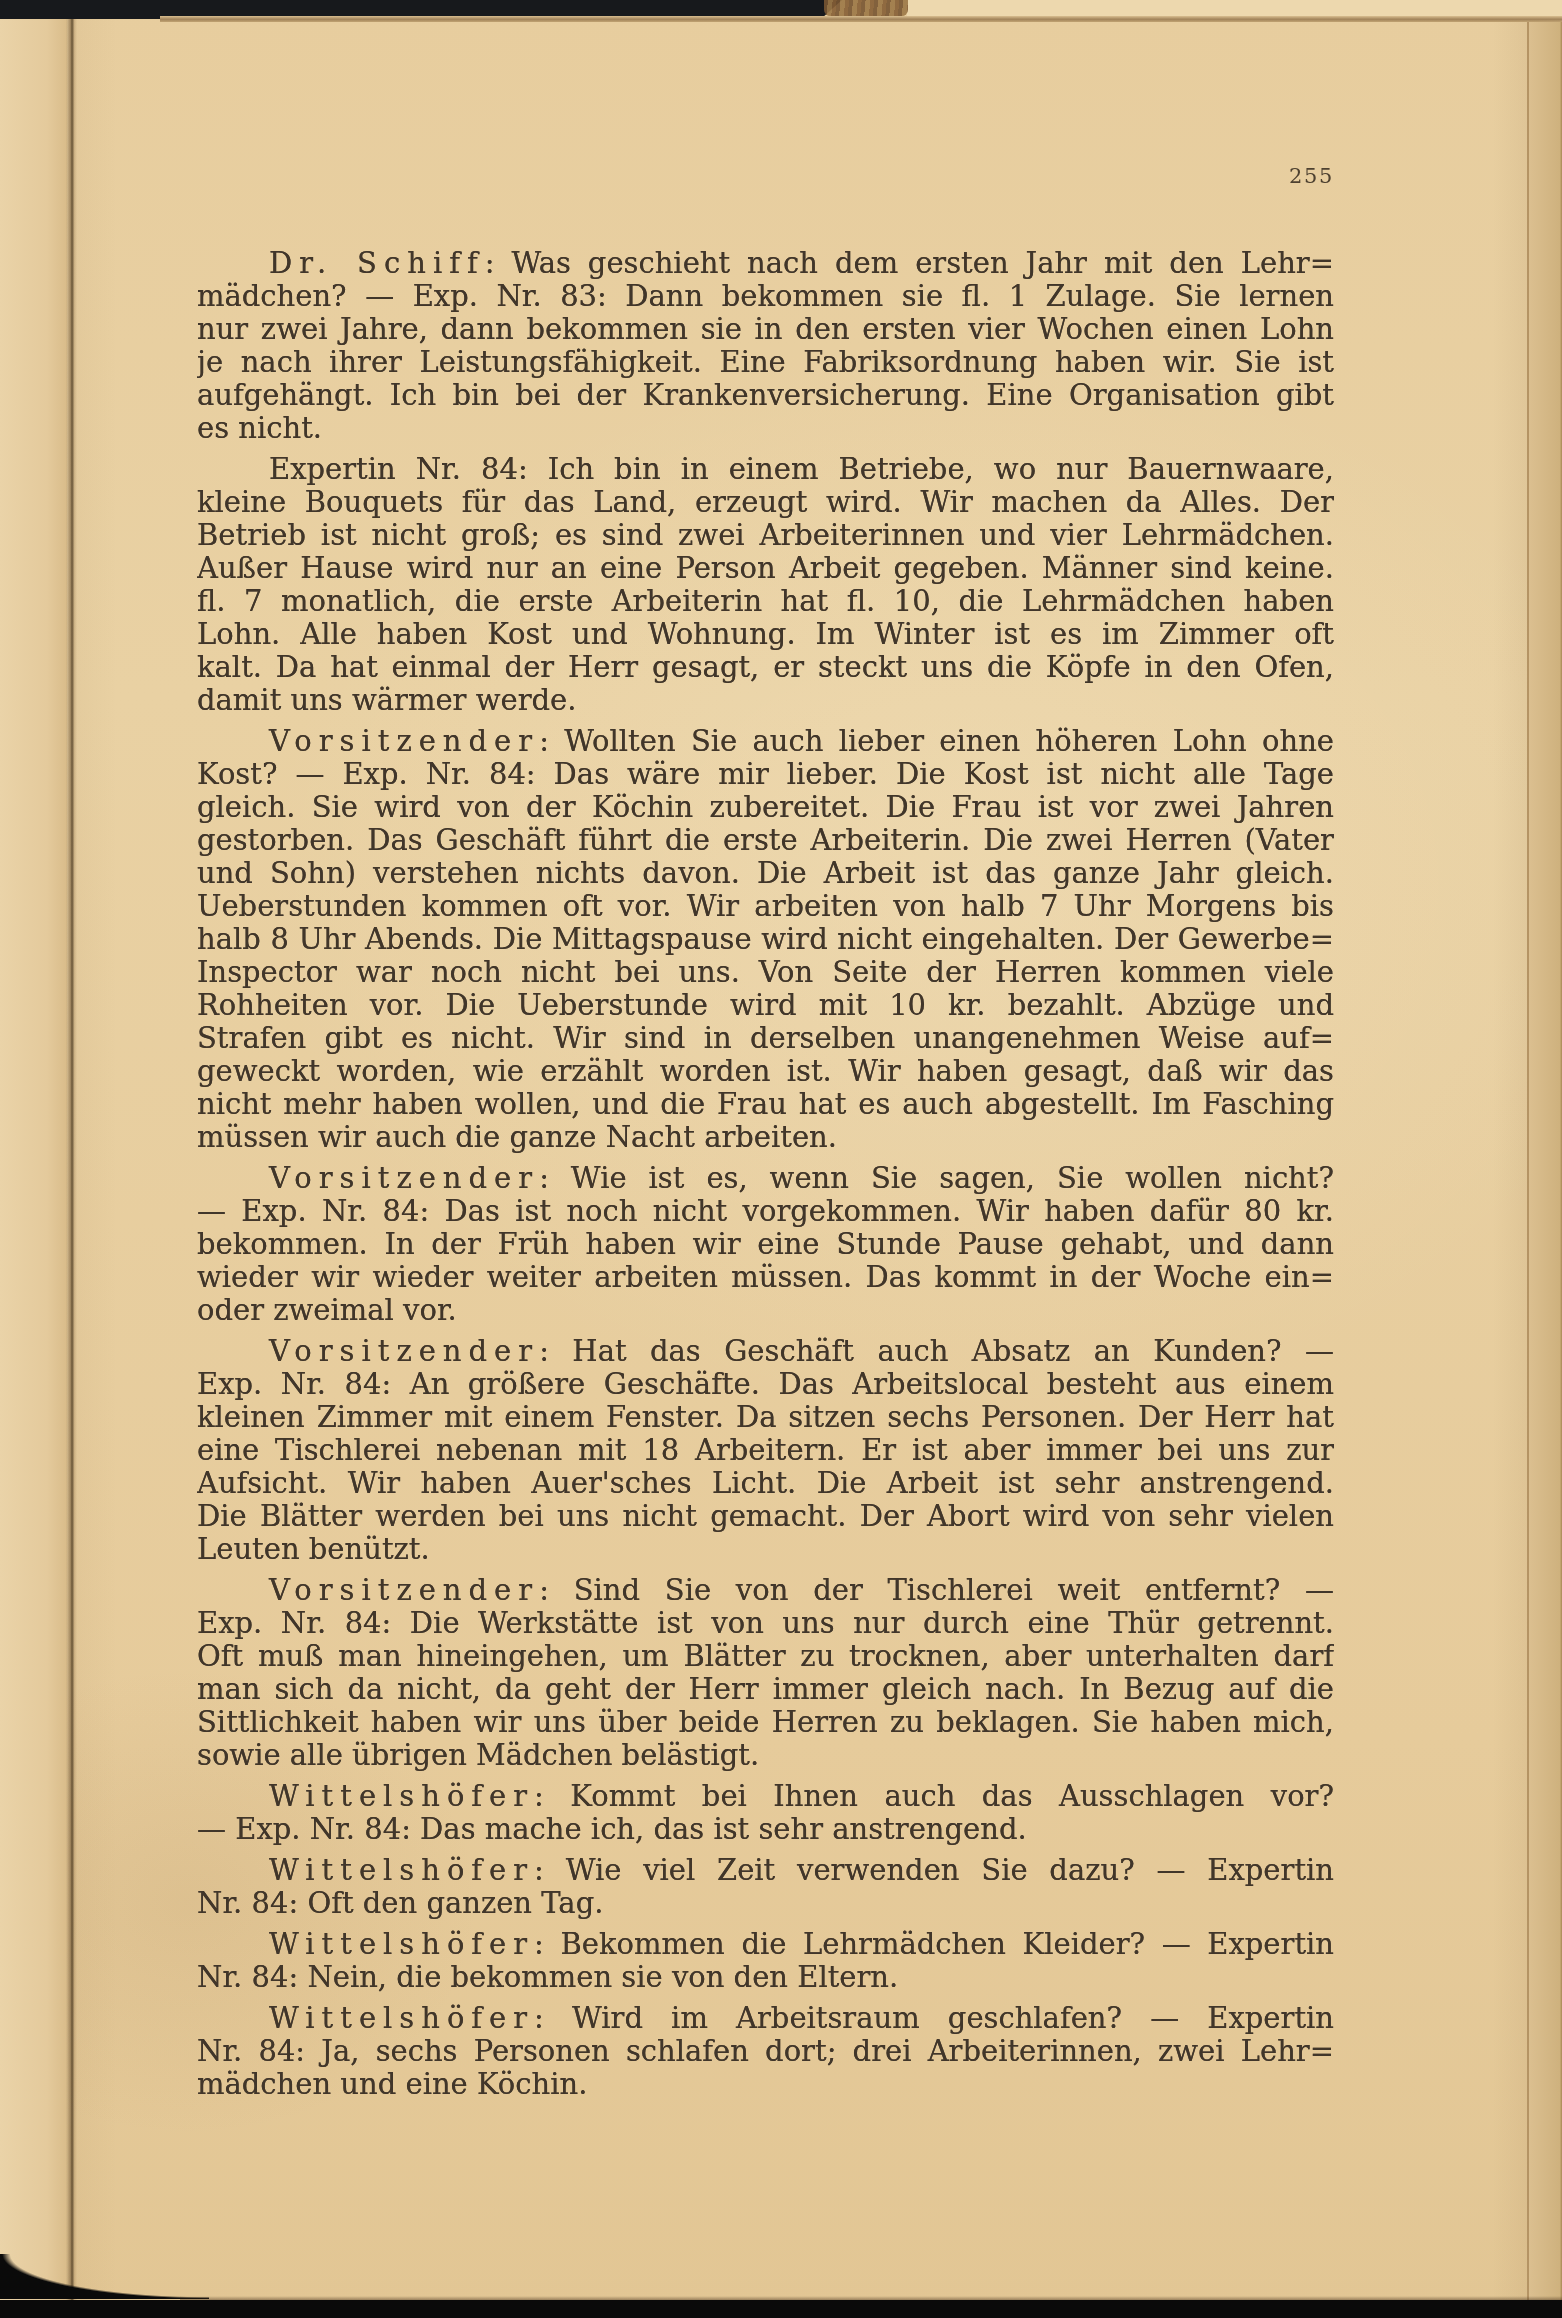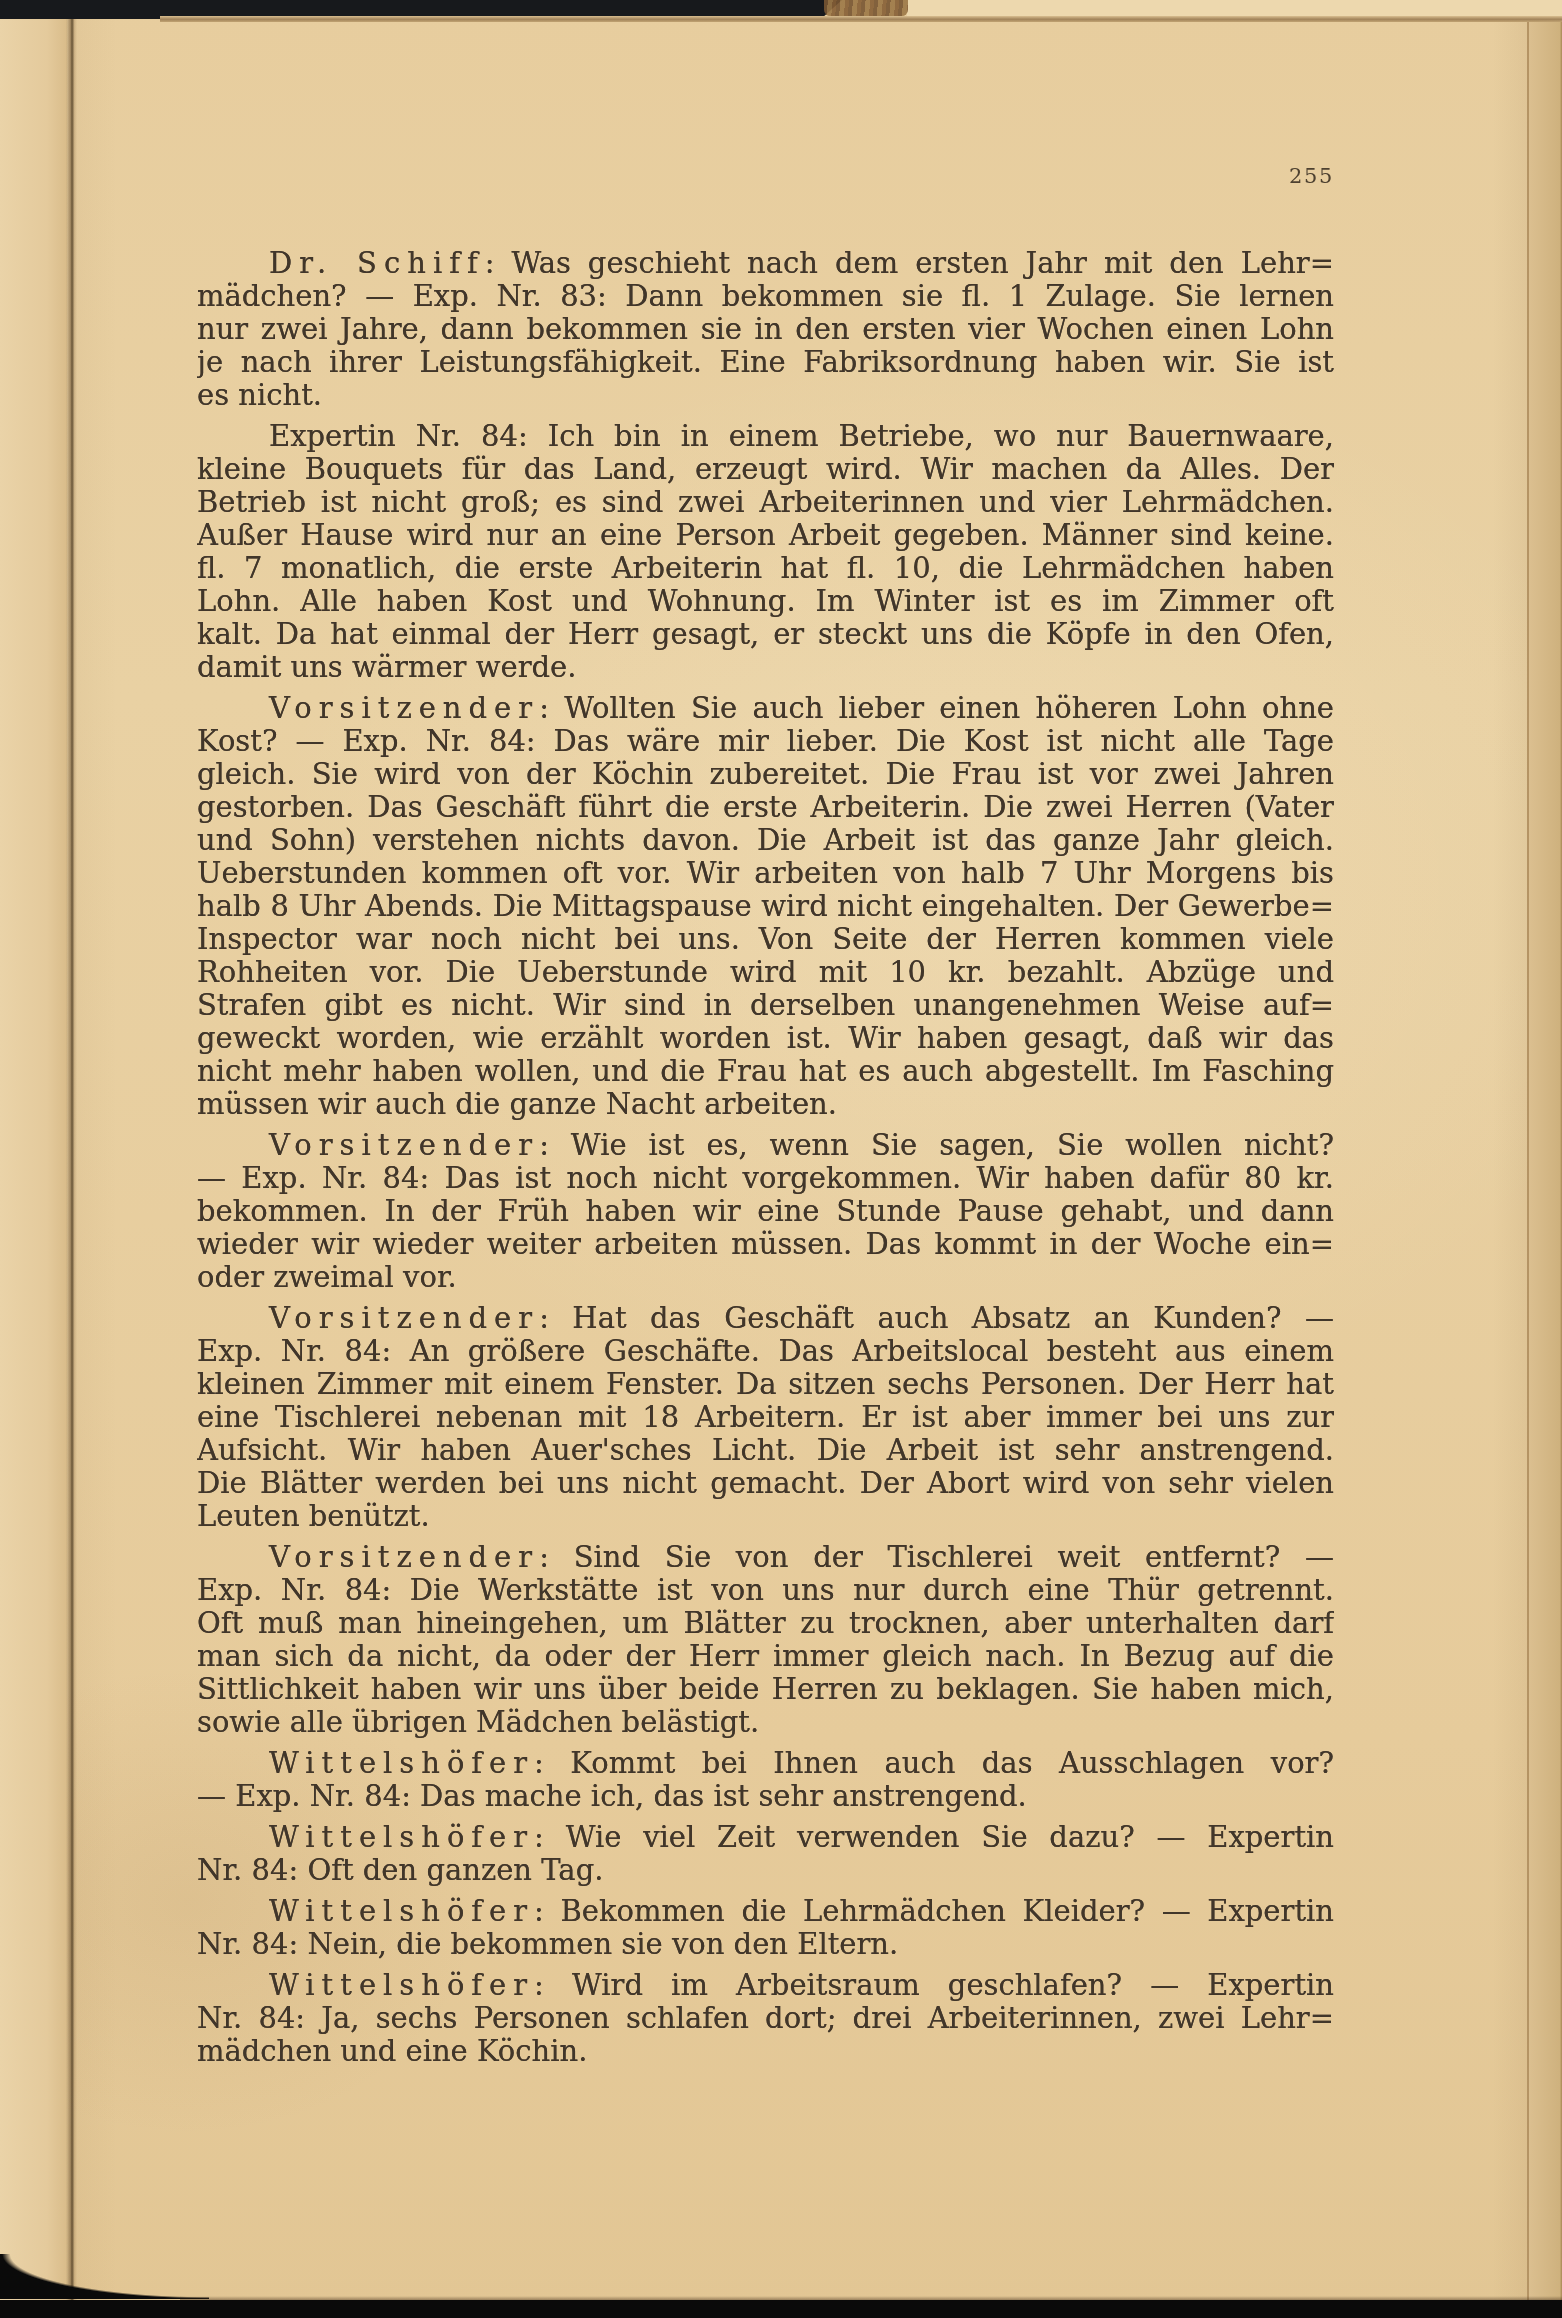--- a/index.html
+++ b/index.html
@@ -61,20 +61,21 @@
   <div class="top-edge-line"></div>
 
   <div class="page-number">255</div>
 
   <div class="text-block">
       <div class="para">
         <div class="line first"><span class="spaced">Dr. Schiff</span>: Was geschieht nach dem ersten Jahr mit den Lehr=</div>
         <div class="line">mädchen? — Exp. Nr. 83: Dann bekommen sie fl. 1 Zulage. Sie lernen</div>
         <div class="line">nur zwei Jahre, dann bekommen sie in den ersten vier Wochen einen Lohn</div>
         <div class="line">je nach ihrer Leistungsfähigkeit. Eine Fabriksordnung haben wir. Sie ist</div>
+        <div class="line">aufgehängt. Ich bin bei der Krankenversicherung. Eine Organisation gibt</div>
         <div class="line last">es nicht.</div>
       </div>
       <div class="para">
         <div class="line first">Expertin Nr. 84: Ich bin in einem Betriebe, wo nur Bauernwaare,</div>
         <div class="line">kleine Bouquets für das Land, erzeugt wird. Wir machen da Alles. Der</div>
         <div class="line">Betrieb ist nicht groß; es sind zwei Arbeiterinnen und vier Lehrmädchen.</div>
         <div class="line">Außer Hause wird nur an eine Person Arbeit gegeben. Männer sind keine.</div>
         <div class="line">fl. 7 monatlich, die erste Arbeiterin hat fl. 10, die Lehrmädchen haben keinen</div>
         <div class="line">Lohn. Alle haben Kost und Wohnung. Im Winter ist es im Zimmer oft</div>
         <div class="line">kalt. Da hat einmal der Herr gesagt, er steckt uns die Köpfe in den Ofen,</div>
@@ -108,21 +109,21 @@
         <div class="line">kleinen Zimmer mit einem Fenster. Da sitzen sechs Personen. Der Herr hat</div>
         <div class="line">eine Tischlerei nebenan mit 18 Arbeitern. Er ist aber immer bei uns zur</div>
         <div class="line">Aufsicht. Wir haben Auer'sches Licht. Die Arbeit ist sehr anstrengend.</div>
         <div class="line">Die Blätter werden bei uns nicht gemacht. Der Abort wird von sehr vielen</div>
         <div class="line last">Leuten benützt.</div>
       </div>
       <div class="para">
         <div class="line first"><span class="spaced">Vorsitzender</span>: Sind Sie von der Tischlerei weit entfernt? —</div>
         <div class="line">Exp. Nr. 84: Die Werkstätte ist von uns nur durch eine Thür getrennt.</div>
         <div class="line">Oft muß man hineingehen, um Blätter zu trocknen, aber unterhalten darf</div>
-        <div class="line">man sich da nicht, da oder der Herr immer gleich nach. In Bezug auf die</div>
+        <div class="line">man sich da nicht, da geht der Herr immer gleich nach. In Bezug auf die</div>
         <div class="line">Sittlichkeit haben wir uns über beide Herren zu beklagen. Sie haben mich,</div>
         <div class="line last">sowie alle übrigen Mädchen belästigt.</div>
       </div>
       <div class="para">
         <div class="line first"><span class="spaced">Wittelshöfer</span>: Kommt bei Ihnen auch das Ausschlagen vor?</div>
         <div class="line last">— Exp. Nr. 84: Das mache ich, das ist sehr anstrengend.</div>
       </div>
       <div class="para">
         <div class="line first"><span class="spaced">Wittelshöfer</span>: Wie viel Zeit verwenden Sie dazu? — Expertin</div>
         <div class="line last">Nr. 84: Oft den ganzen Tag.</div>

